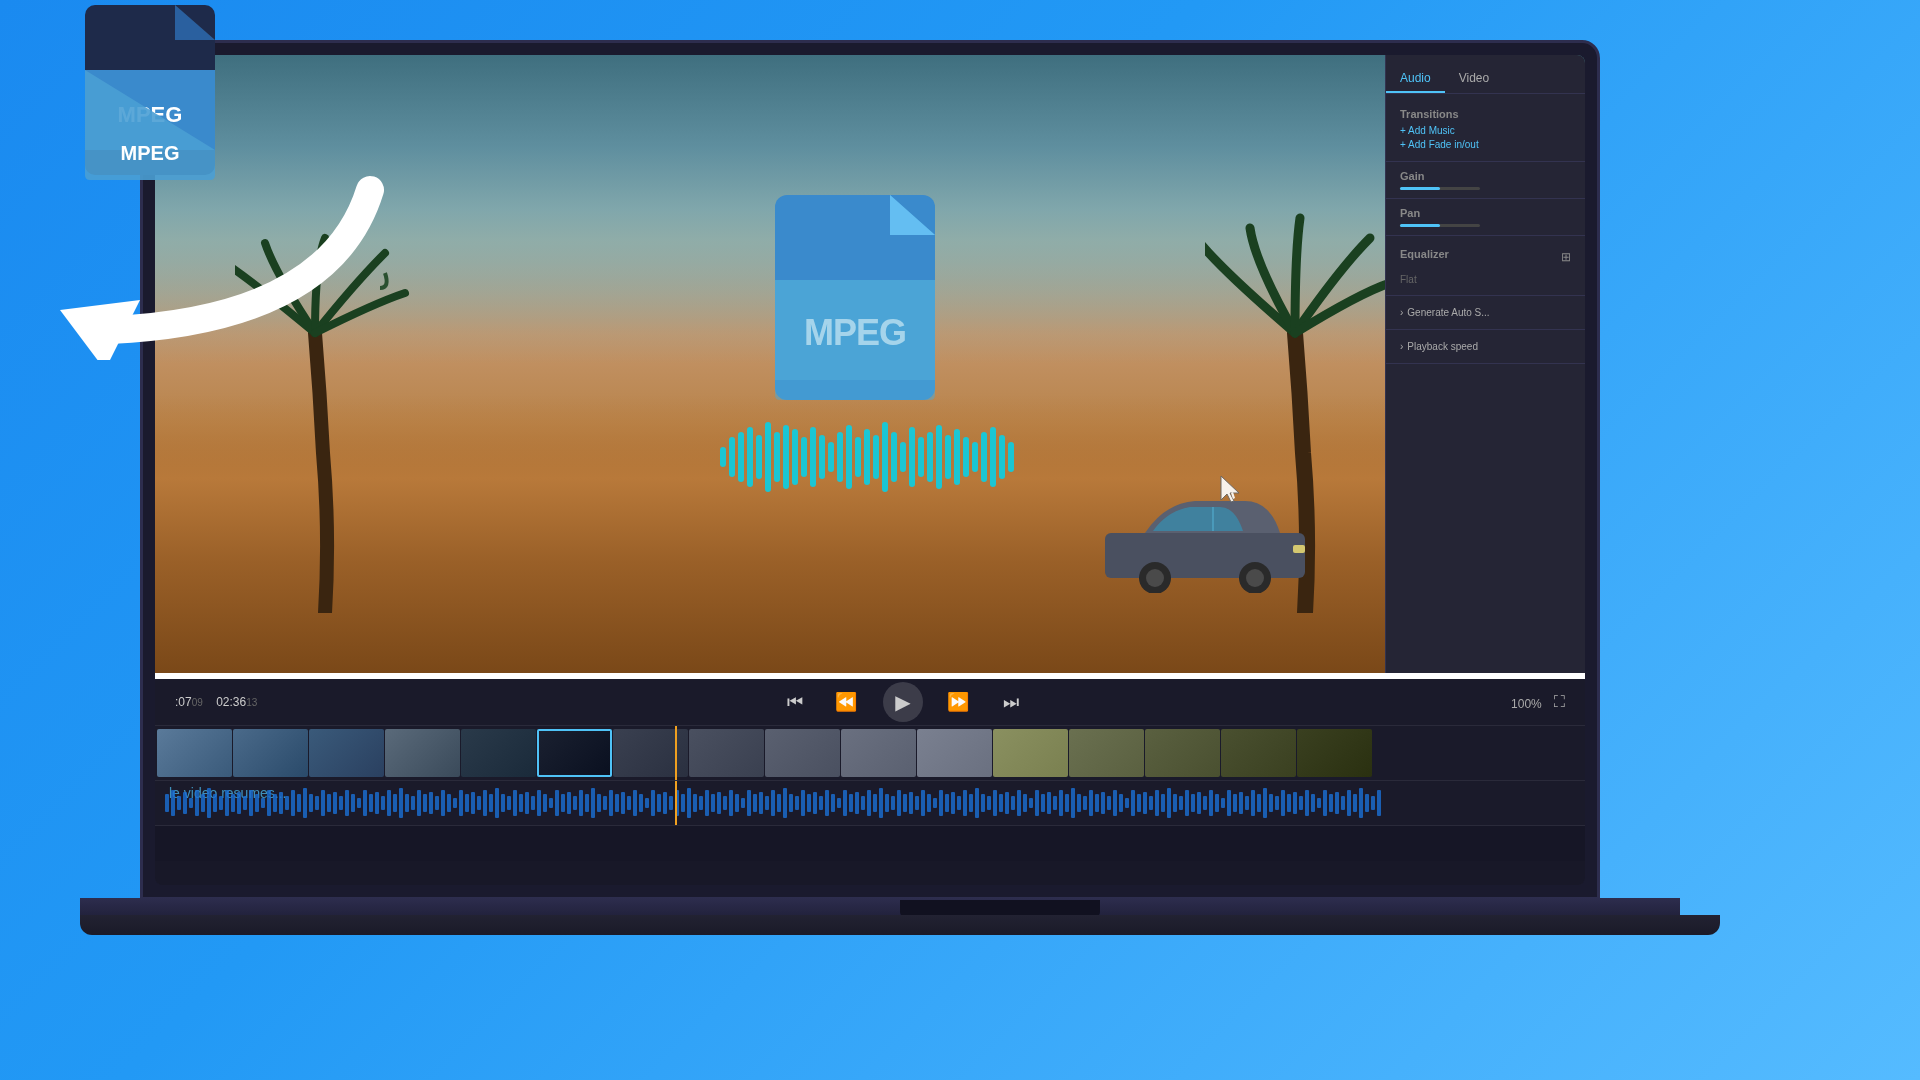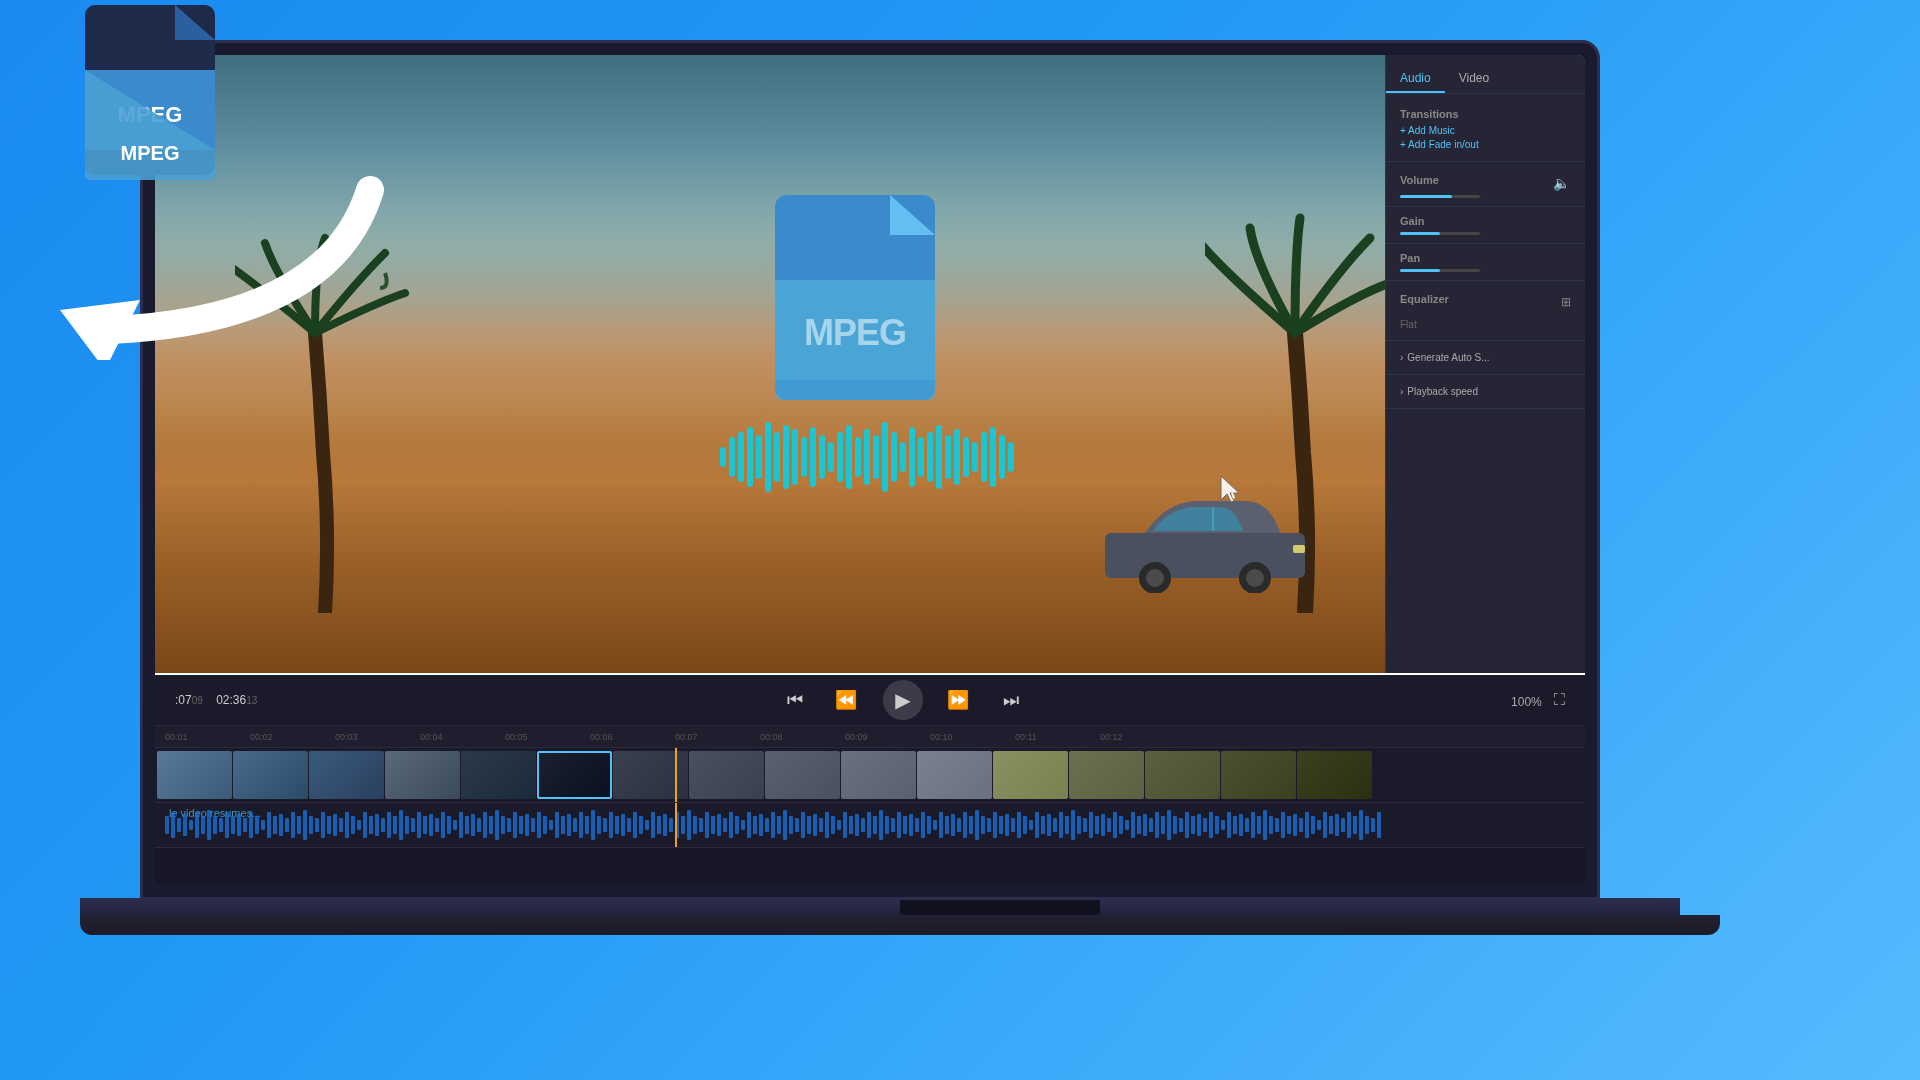--- a/index.html
+++ b/index.html
@@ -272,21 +272,21 @@
     }
     .eq-icon {
       font-size: 12px;
       color: #888;
     }
 
     
     .controls-bar {
       height: 52px;
       background: #1a1a2a;
-      border-top: 2px solid #ffffff;
+      border-top: 6px solid #ffffff;
       display: flex;
       align-items: center;
       padding: 16px 20px;
       gap: 16px;
       flex-shrink: 0;
     }
 
     .time-display {
       font-size: 12px;
       color: #ccc;
@@ -381,21 +381,21 @@
       background: #1a1a2a;
       border-bottom: 1px solid #2a2a3a;
       display: flex;
       align-items: center;
       padding: 0 10px;
       overflow: hidden;
       position: relative;
     }
 
     .audio-label {
-      font-size: 11px;
+      font-size: 14px;
       color: #4fc3f7;
       position: absolute;
       left: 14px;
       top: 4px;
       opacity: 0.7;
     }
 
     
     .empty-track {
       height: 35px;
@@ -630,29 +630,20 @@
             <div class="panel-tab active">Audio</div>
             <div class="panel-tab">Video</div>
           </div>
 
           <div class="panel-section">
             <div class="panel-section-title">Transitions</div>
             <div class="panel-add-btn">+ Add Music</div>
             <div class="panel-add-btn">+ Add Fade in/out</div>
           </div>
 
-          <div class="panel-section">
-            <div class="panel-row">
-              <div class="panel-section-title">Volume</div>
-              <span class="volume-icon">🔈</span>
-            </div>
-            <div class="panel-slider">
-              <div class="panel-slider-fill" style="width:65%;"></div>
-            </div>
-          </div>
 
           <div class="panel-section">
             <div class="panel-section-title">Gain</div>
             <div class="panel-slider">
               <div class="panel-slider-fill" style="width:50%;"></div>
             </div>
           </div>
 
           <div class="panel-section">
             <div class="panel-section-title">Pan</div>
@@ -705,34 +696,20 @@
 
         <div class="controls-right">
           <span class="zoom-label">100%</span>
           <button class="fullscreen-btn">⛶</button>
         </div>
 
       </div>
 
       <div class="timeline-area">
 
-        <div class="timeline-ruler">
-          <span style="position:absolute;left:10px;font-size:9px;color:#555;">00:01</span>
-          <span style="position:absolute;left:95px;font-size:9px;color:#555;">00:02</span>
-          <span style="position:absolute;left:180px;font-size:9px;color:#555;">00:03</span>
-          <span style="position:absolute;left:265px;font-size:9px;color:#555;">00:04</span>
-          <span style="position:absolute;left:350px;font-size:9px;color:#555;">00:05</span>
-          <span style="position:absolute;left:435px;font-size:9px;color:#555;">00:06</span>
-          <span style="position:absolute;left:520px;font-size:9px;color:#555;">00:07</span>
-          <span style="position:absolute;left:605px;font-size:9px;color:#555;">00:08</span>
-          <span style="position:absolute;left:690px;font-size:9px;color:#555;">00:09</span>
-          <span style="position:absolute;left:775px;font-size:9px;color:#555;">00:10</span>
-          <span style="position:absolute;left:860px;font-size:9px;color:#555;">00:11</span>
-          <span style="position:absolute;left:945px;font-size:9px;color:#555;">00:12</span>
-        </div>
 
         <div class="video-track" style="position:relative;">
           <div class="track-thumbnails">
             <div class="track-thumb-item thumb-1"></div>
             <div class="track-thumb-item thumb-2"></div>
             <div class="track-thumb-item thumb-3"></div>
             <div class="track-thumb-item thumb-4"></div>
             <div class="track-thumb-item thumb-5"></div>
             <div class="track-thumb-item thumb-6 selected"></div>
             <div class="track-thumb-item thumb-7"></div>

